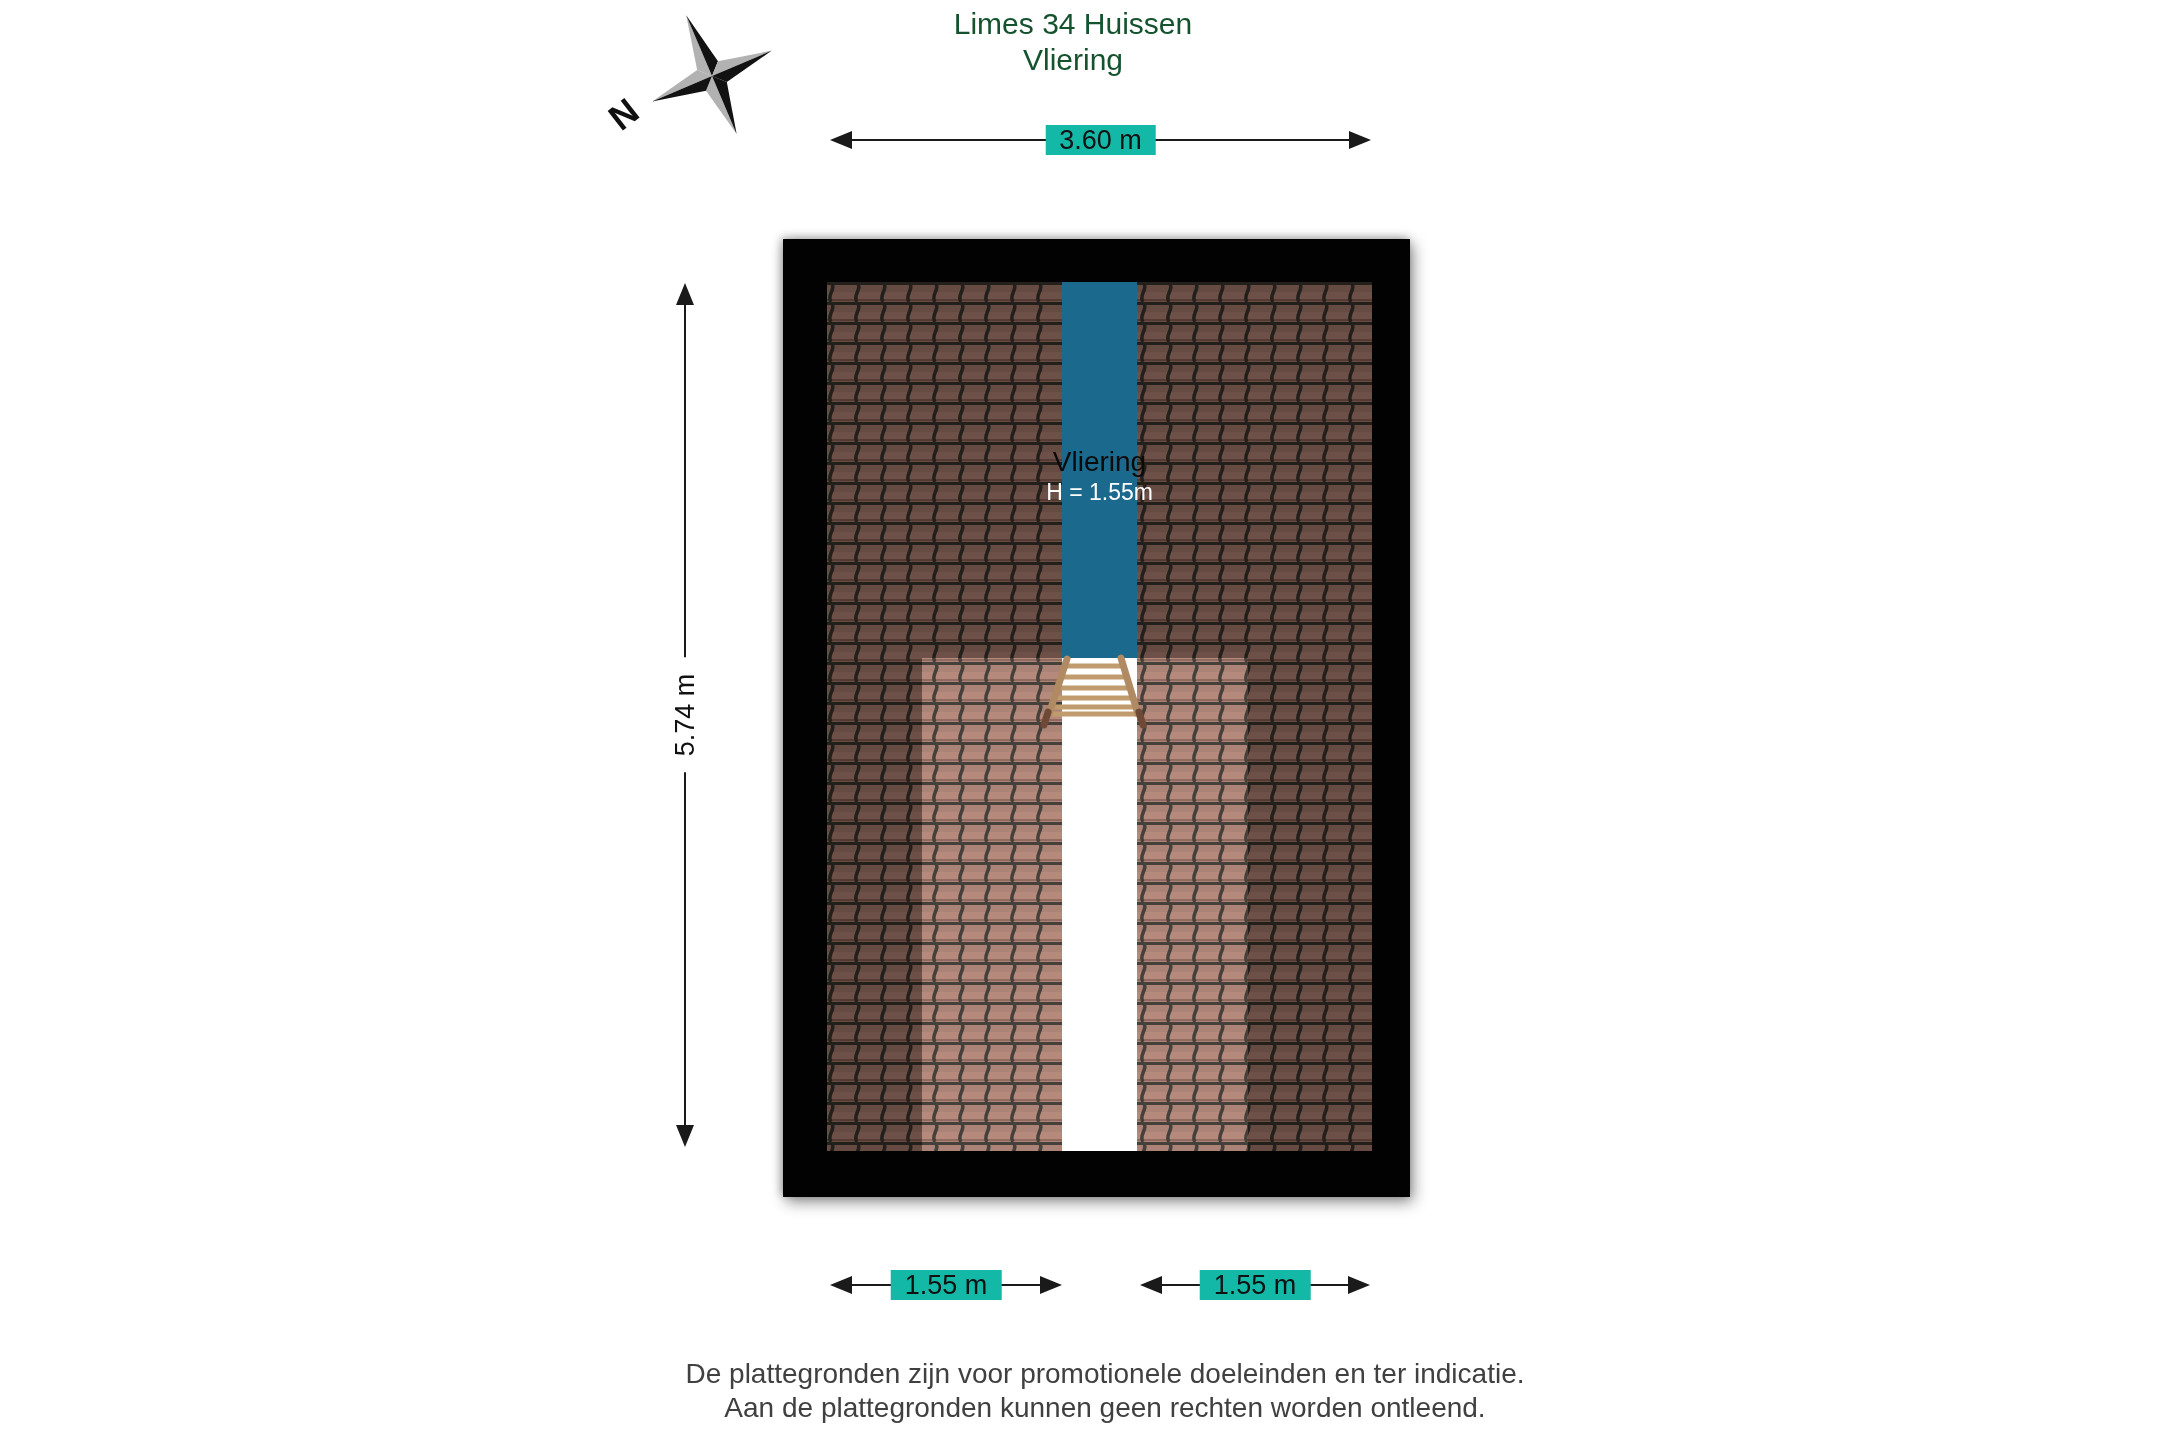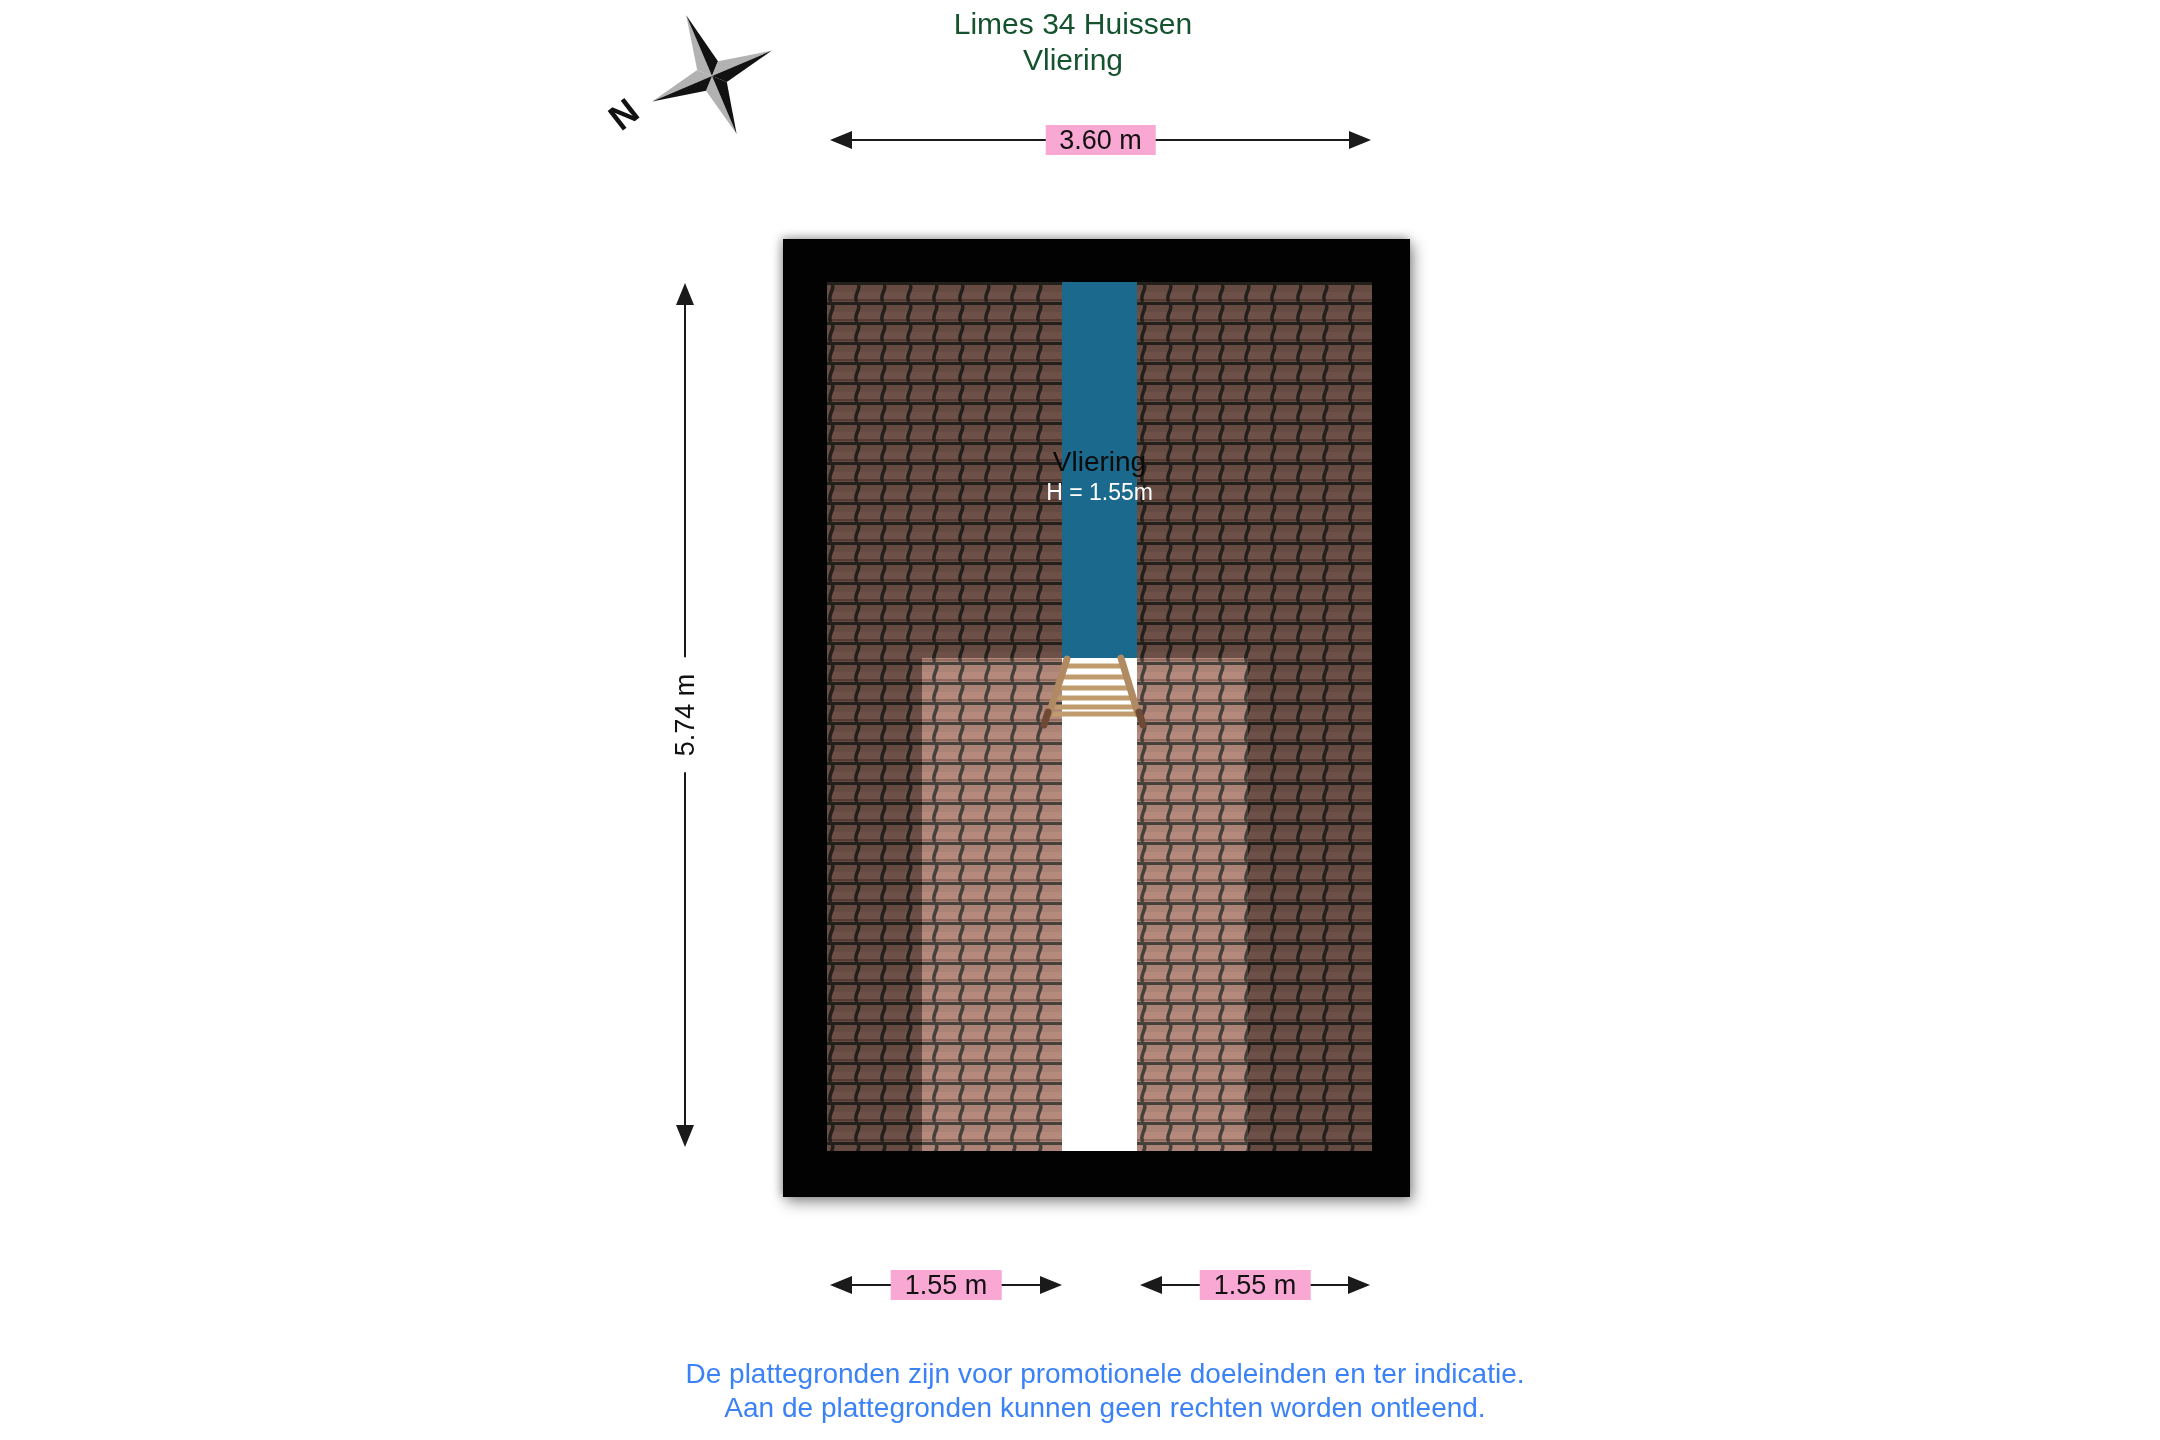--- a/index.html
+++ b/index.html
@@ -11,21 +11,21 @@
   .title-line{font-size:30px;line-height:36px;color:#14532d;}
 
   
   .dim-h{position:absolute;height:26px;}
   .dim-h .line{position:absolute;left:14px;right:14px;top:12px;height:2px;background:#1a1a1a;}
   .dim-h .arr-l{position:absolute;left:0;top:4px;width:0;height:0;
     border-top:9px solid transparent;border-bottom:9px solid transparent;border-right:22px solid #1a1a1a;}
   .dim-h .arr-r{position:absolute;right:0;top:4px;width:0;height:0;
     border-top:9px solid transparent;border-bottom:9px solid transparent;border-left:22px solid #1a1a1a;}
   .dim-h .lbl{position:absolute;left:50%;top:-2px;transform:translateX(-50%);
-    background:#f9a8d4;padding:0 14px;font-size:27px;line-height:30px;white-space:nowrap;}
+    background:#14b8a6;padding:0 14px;font-size:27px;line-height:30px;white-space:nowrap;}
 
   .dim-v{position:absolute;width:26px;}
   .dim-v .line{position:absolute;top:14px;bottom:14px;left:12px;width:2px;background:#1a1a1a;}
   .dim-v .arr-t{position:absolute;top:0;left:4px;width:0;height:0;
     border-left:9px solid transparent;border-right:9px solid transparent;border-bottom:22px solid #1a1a1a;}
   .dim-v .arr-b{position:absolute;bottom:0;left:4px;width:0;height:0;
     border-left:9px solid transparent;border-right:9px solid transparent;border-top:22px solid #1a1a1a;}
   .dim-v .lbl{position:absolute;left:50%;top:50%;transform:translate(-50%,-50%) rotate(-90deg);
     background:#fff;padding:0 16px;font-size:27px;line-height:28px;white-space:nowrap;}
 
@@ -36,21 +36,21 @@
   .tilearea svg{position:absolute;left:0;top:0;}
   .room-labels{position:absolute;left:0;top:166px;width:100%;text-align:center;pointer-events:none;}
   .room-name{font-size:28px;line-height:28px;color:#0b0b0b;}
   .room-h{font-size:23px;line-height:24px;color:#ffffff;margin-top:4px;}
 
   
   .compass{position:absolute;left:595px;top:0;width:210px;height:190px;}
 
   
   .footer{position:absolute;left:305px;top:1357px;width:1600px;text-align:center;}
-  .footer div{font-size:28px;line-height:34px;color:#3b82f6;}
+  .footer div{font-size:28px;line-height:34px;color:#404040;}
 </style>
 </head>
 <body>
 
 <div class="canvas">
 
   <svg class="compass" viewBox="0 0 210 190">
     <g transform="translate(117,76) rotate(-23)">
 
       <polygon points="0,0 0,-66 -11.3,-11.3" fill="#b2b2b2"></polygon>

